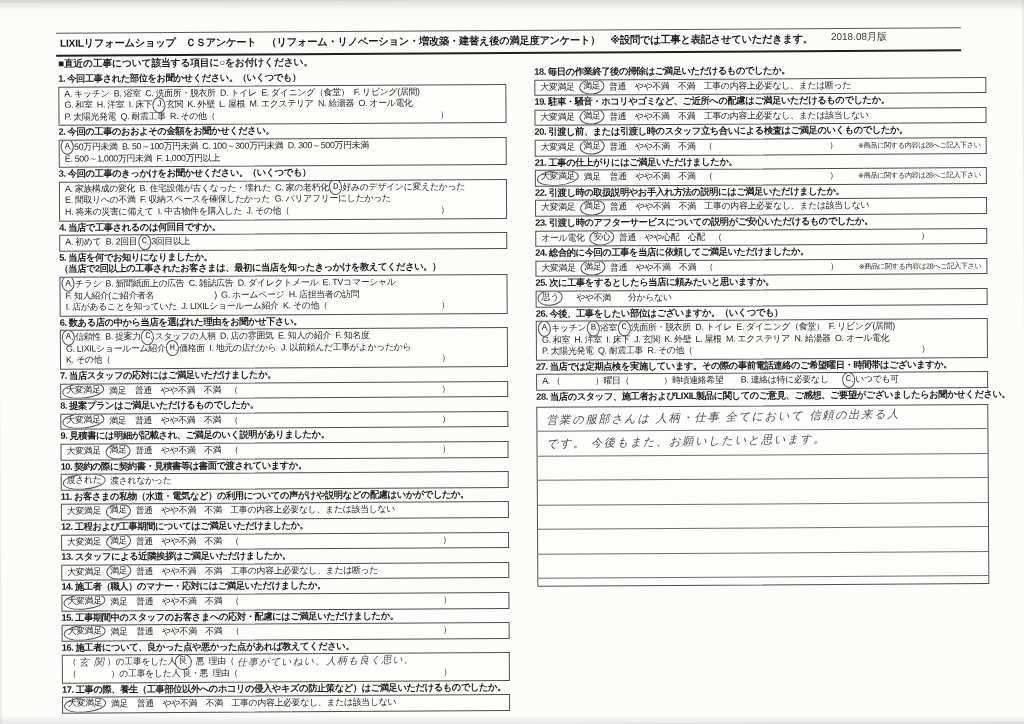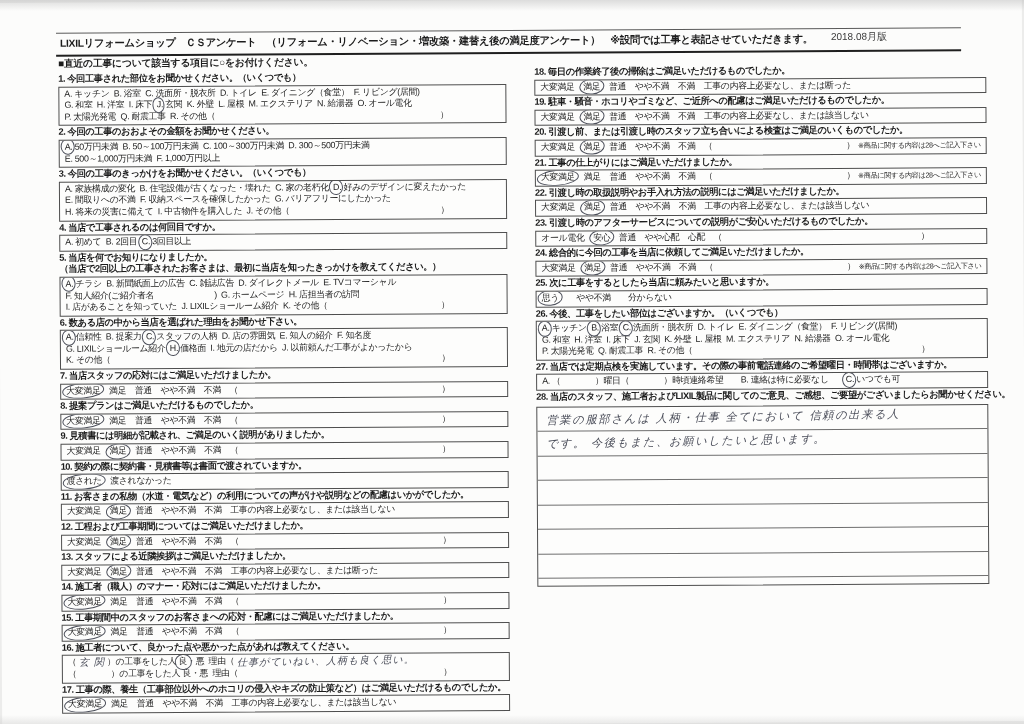--- a/index.html
+++ b/index.html
@@ -37,30 +37,30 @@
   .q{margin-bottom:1px;}
   .qt{font-size:9.3px;font-weight:bold;white-space:nowrap;letter-spacing:-0.45px;line-height:11.6px;}
   .qbox{
     border:1px solid #4e4e4e;margin-top:1px;margin-bottom:1px;
     padding:1px 5px 2px;overflow:hidden;background:rgba(255,255,255,.35);
   }
   .ql{display:flex;align-items:center;font-size:8.9px;line-height:11.6px;letter-spacing:-0.3px;white-space:pre;}
   .seg{white-space:pre;}
   .sp{flex:1 1 auto;}
   .ep{margin-right:52px;}
-  .circ{position:relative;z-index:1;}
+  .circ{position:relative;z-index:1;font-family:Liberation Mono, monospace;}
   .circ::after{
     content:"";position:absolute;left:-4px;right:-4px;top:-2.5px;bottom:-1.5px;
     border:1.3px solid #4d505b;border-radius:50%;transform:rotate(-5deg);
   }
   .hand{
     font-style:italic;color:#4a4d59;font-size:10px;letter-spacing:1px;
     transform:rotate(-0.7deg);font-family:"DejaVu Sans",sans-serif;white-space:pre;
   }
-  .nr{font-size:7.2px;letter-spacing:-0.4px;margin-left:3px;color:#2a2a2a;text-align:right;}
+  .nr{font-size:7.2px;letter-spacing:-0.4px;margin-left:20px;color:#2a2a2a;text-align:right;}
   .cbox{border:1px solid #4e4e4e;margin-top:3px;padding:0 0 7px;background:rgba(255,255,255,.35);}
   .cline{height:20.5px;border-bottom:1px solid #6f6f6f;padding:3px 9px 0;display:flex;align-items:flex-start;}
   .cline .hand{font-size:11.3px;letter-spacing:1.6px;}
 </style>
 </head>
 <body>
 
 <div class="paper">
   <div class="header">
     <span>LIXILリフォームショップ　ＣＳアンケート　（リフォーム・リノベーション・増改築・建替え後の満足度アンケート）　※設問では工事と表記させていただきます。</span>

